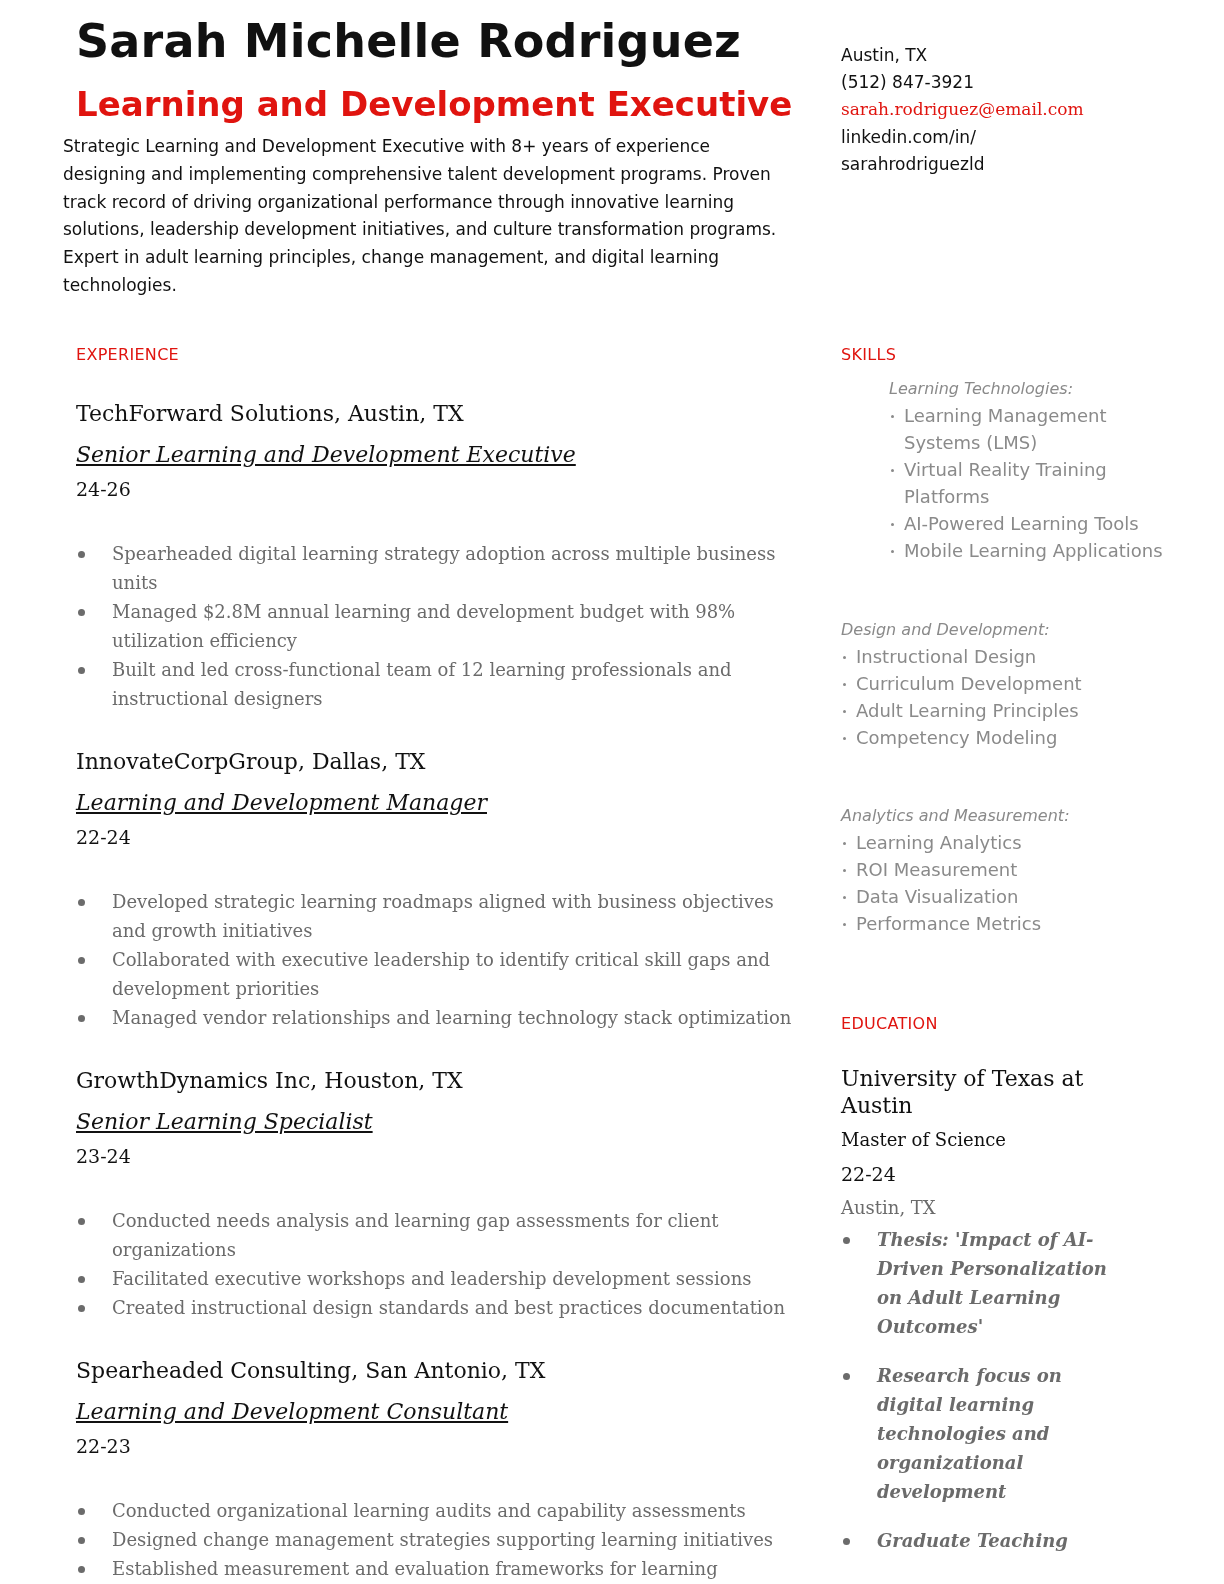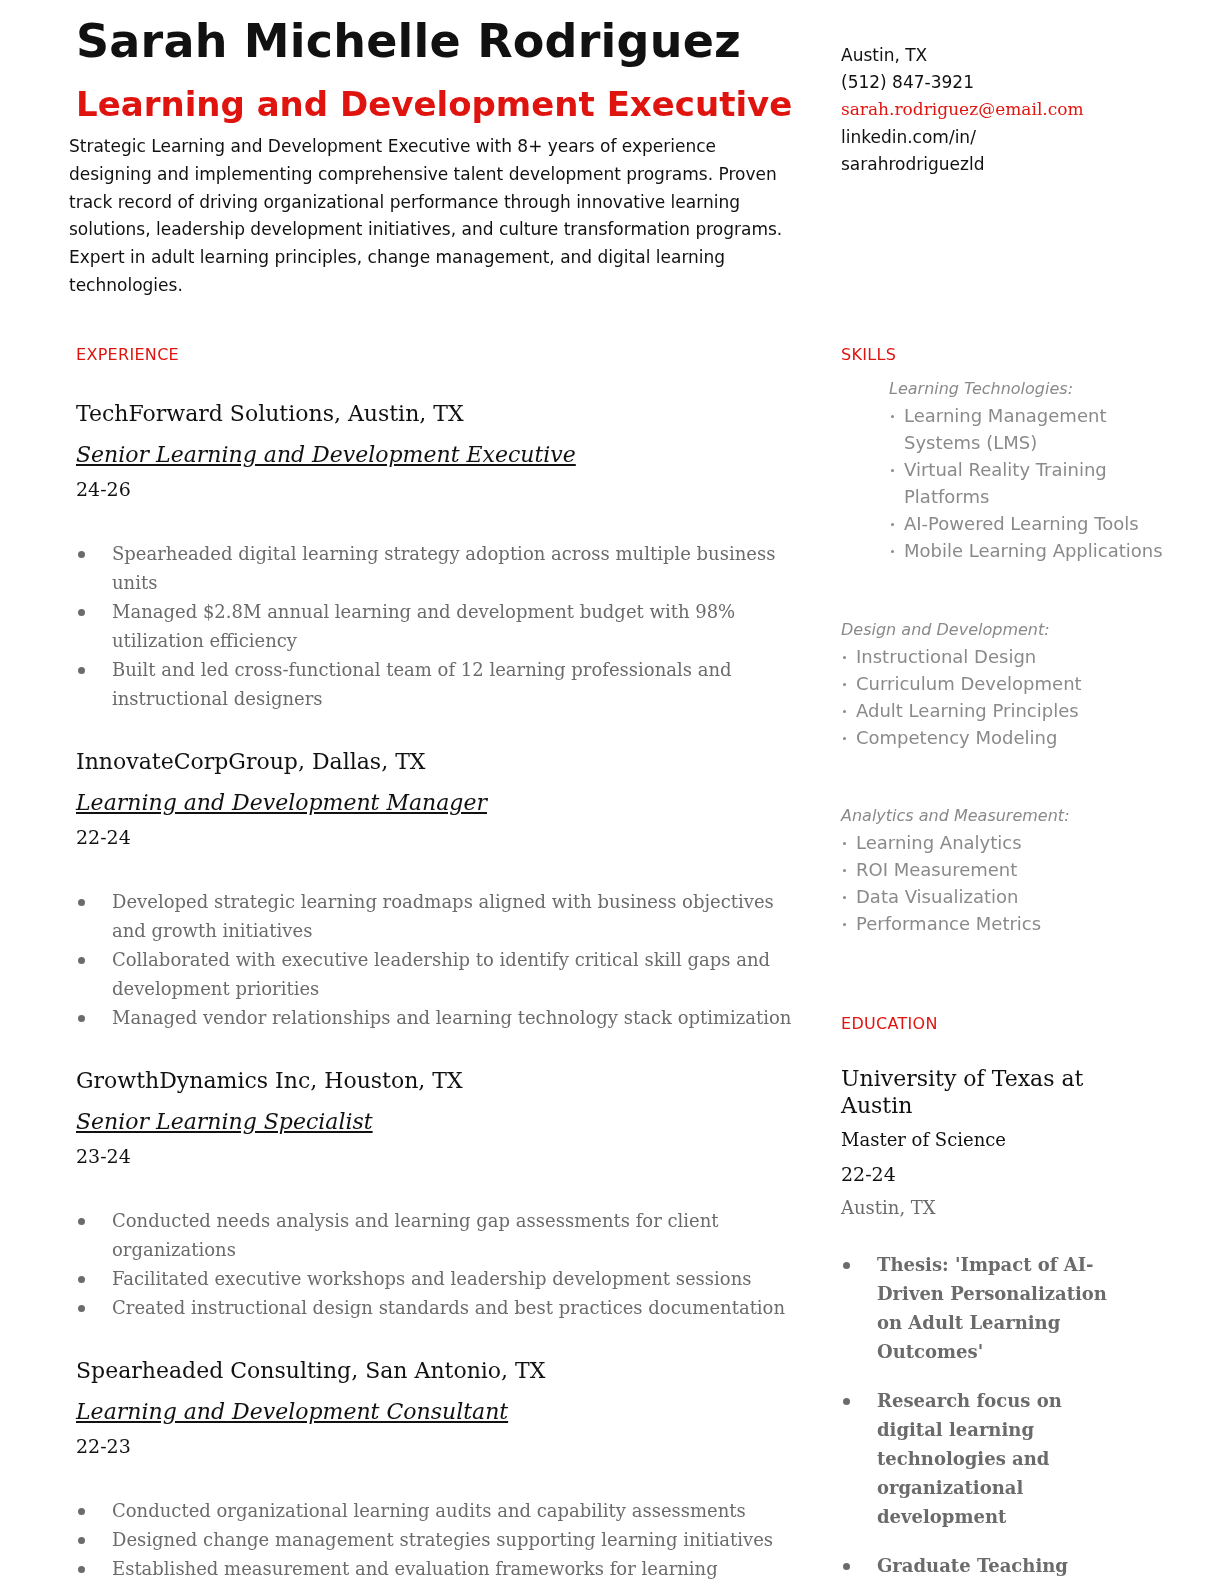--- a/index.html
+++ b/index.html
@@ -12,21 +12,21 @@
       font-family: "DejaVu Sans", "Liberation Sans", sans-serif;
       font-weight: bold; font-size: 46px; letter-spacing: 0.2px;
       color: #111111; white-space: nowrap;
     }
     .role-title {
       position: absolute; left: 76px; top: 84px;
       font-family: "DejaVu Sans", "Liberation Sans", sans-serif;
       font-weight: bold; font-size: 34px; color: #e0140f; white-space: nowrap;
     }
     .summary {
-      position: absolute; left: 69px; top: 133px; width: 720px;
+      position: absolute; left: 63px; top: 133px; width: 720px;
       font-family: "DejaVu Sans", "Liberation Sans", sans-serif;
       font-size: 17px; line-height: 27.8px; color: #111111;
     }
     .contact {
       position: absolute; left: 841px; top: 42px; width: 280px;
       font-family: "DejaVu Sans", "Liberation Sans", sans-serif;
       font-size: 17px; line-height: 27.2px; color: #111111;
     }
     .contact .email {
       font-family: "DejaVu Serif", "Liberation Serif", serif; color: #e0140f;
@@ -95,21 +95,21 @@
     .edu-dates {
       margin-top: 8px;
       font-family: "DejaVu Serif", "Liberation Serif", serif;
       font-size: 19px; line-height: 26px; color: #111111;
     }
     .edu-loc {
       margin-top: 8px;
       font-family: "DejaVu Serif", "Liberation Serif", serif;
       font-size: 18px; line-height: 26px; color: #6b6b6b;
     }
-    .edu-bullets { list-style: none; margin-top: 29px; }
+    .edu-bullets { list-style: none; margin-top: 4px; font-style: italic; }
     .edu-bullets li {
       position: relative; padding-left: 36px; margin-bottom: 20px;
       font-family: "DejaVu Serif", "Liberation Serif", serif;
       font-weight: bold; font-size: 18px; line-height: 29px; color: #6b6b6b;
     }
     .edu-bullets li .dot {
       position: absolute; left: 2px; top: 12px; width: 7px; height: 7px;
       border-radius: 50%; background: #6b6b6b;
     }
   </style>

